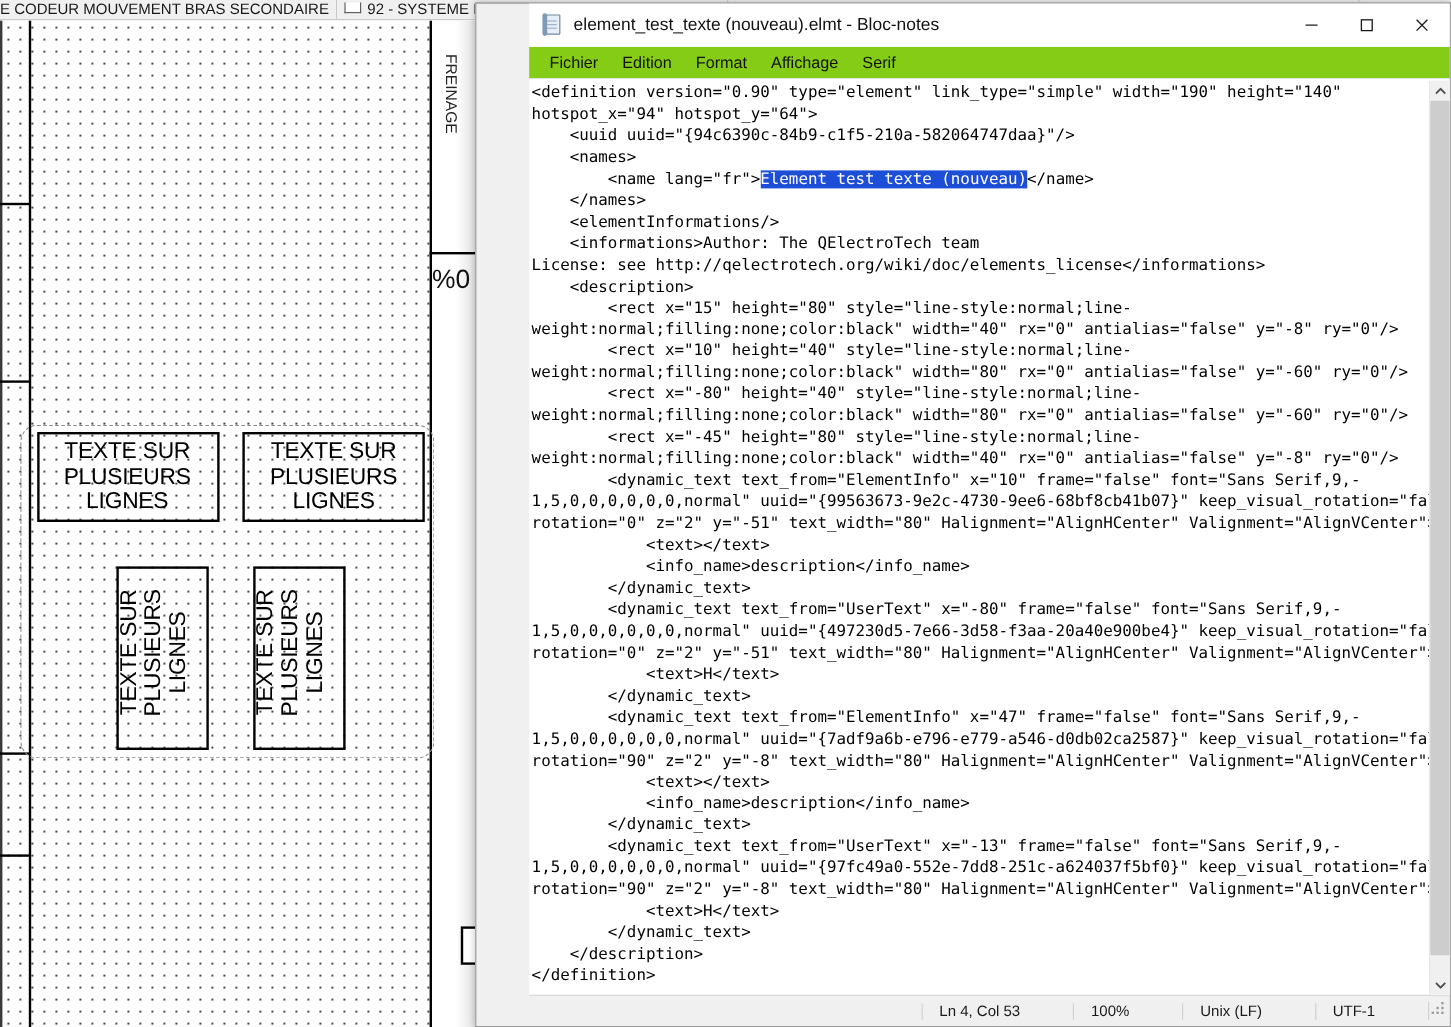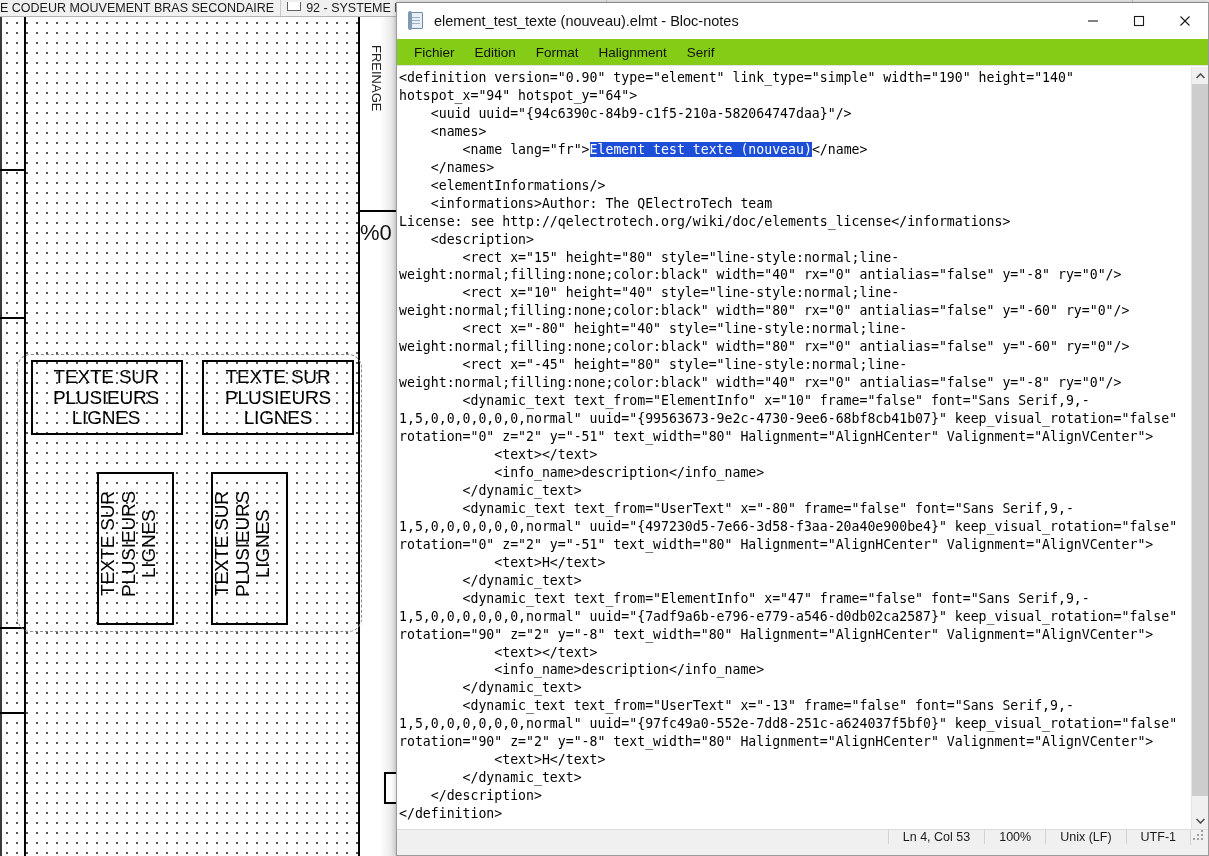--- a/index.html
+++ b/index.html
@@ -130,20 +130,21 @@
 
   
   #notepad {
     position: absolute; left: 396px; top: 2px;
     width: 813px; height: 854px;
     background: #f0f0f0;
     border: 1px solid #9a9a9a;
     border-top: 1px solid #888;
     display: flex; flex-direction: column;
     box-shadow: 0 0 6px rgba(0,0,0,0.25);
+    padding-left: 44px;
   }
   #np-titlebar {
     height: 36px; min-height: 36px;
     background: #ffffff;
     display: flex; align-items: center;
     position: relative;
   }
   #np-icon {
     width: 18px; height: 18px;
     margin-left: 10px; margin-right: 9px;
@@ -228,22 +229,22 @@
   #sb-thumb {
     position: absolute; left: 0; width: 17px;
     top: 17px; height: 712px;
     background: #cdcdcd;
   }
 
   #np-statusbar {
     height: 24px; min-height: 26px;
     background: #f0f0f0;
     border-top: 1px solid #dcdcdc;
-    display: flex; align-items: flex-start;
-    font-size: 12.5px; color: #1a1a1a;
+    display: flex; align-items: center;
+    font-size: 12.5px; color: #1a1a1a; gap: 30px;
   }
   #sb-spacer { flex: 1 1 auto; }
   .sb-cell {
     display: flex; align-items: center;
     padding: 0 14px;
     border-left: 1px solid #d2d2d2;
     white-space: nowrap;
   }
   #sb-grip {
     width: 18px; display: flex; align-items: flex-end; justify-content: flex-end;
@@ -348,21 +349,21 @@
             <line x1="10.5" y1="1.5" x2="1.5" y2="10.5" stroke="#1a1a1a" stroke-width="1.1"></line>
           </svg>
       </span>
     </span>
   </div>
 
   <div id="np-menubar">
     <span class="np-menu">Fichier</span>
     <span class="np-menu">Edition</span>
     <span class="np-menu">Format</span>
-    <span class="np-menu">Halignment</span>
+    <span class="np-menu">Affichage</span>
     <span class="np-menu">Serif</span>
   </div>
 
   <div id="np-body">
     <div id="np-text"><span>&lt;definition version="0.90" type="element" link_type="simple" width="190" height="140"
 hotspot_x="94" hotspot_y="64"&gt;
     &lt;uuid uuid="{94c6390c-84b9-c1f5-210a-582064747daa}"/&gt;
     &lt;names&gt;
         &lt;name lang="fr"&gt;</span><span class="sel">Element test texte (nouveau)</span><span>&lt;/name&gt;
     &lt;/names&gt;

